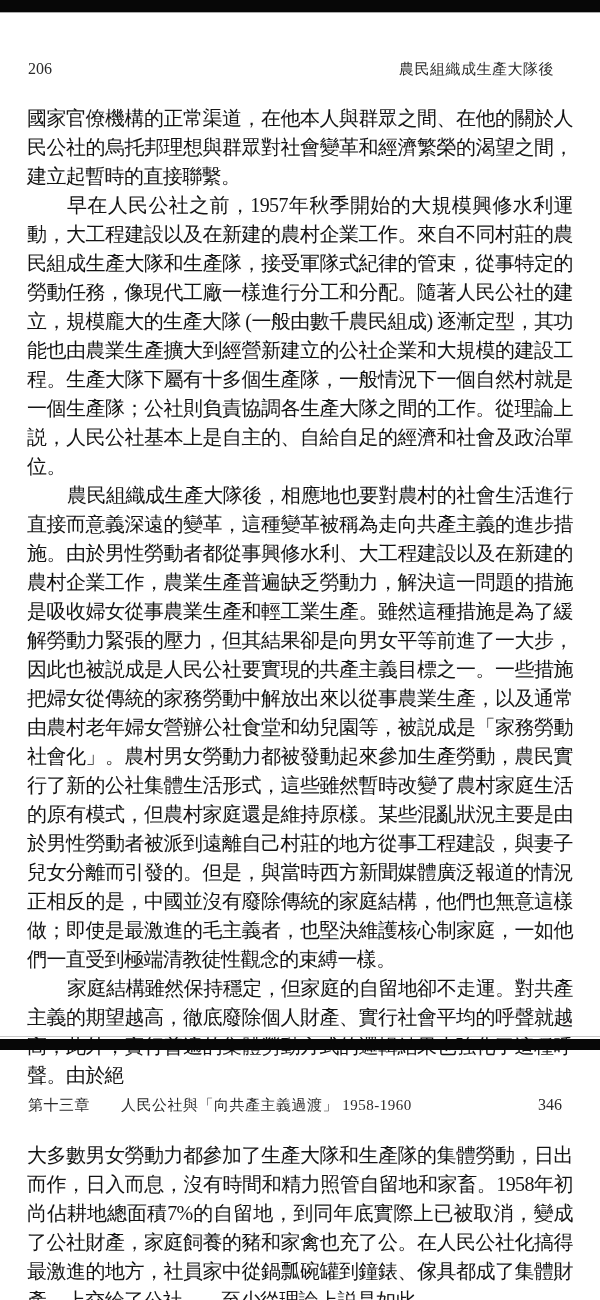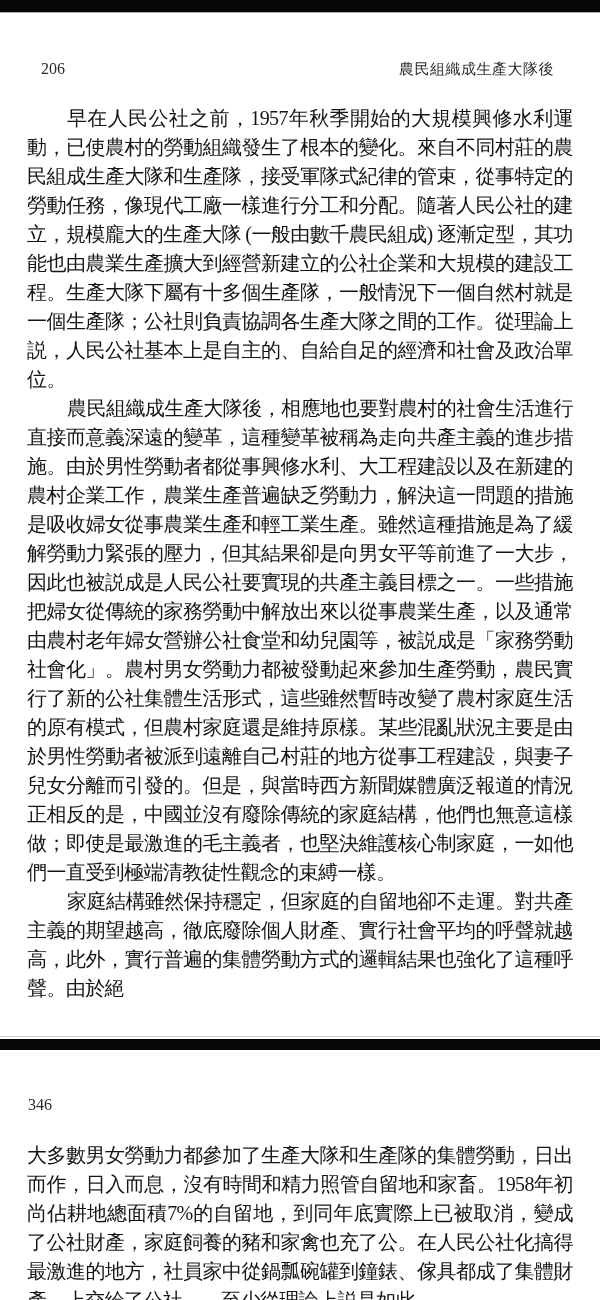--- a/index.html
+++ b/index.html
@@ -46,21 +46,21 @@
     font-size: 15px;
     color: #2a2a2a;
     letter-spacing: 0.5px;
   }
   .page-header .page-num {
     font-size: 16px;
     letter-spacing: 0;
   }
   .header-206 {
     top: 60px;
-    left: 41px;
+    left: 28px;
     right: 46px;
   }
   .header-207 {
     top: 1096px;
     left: 28px;
     right: 38px;
   }
   .body-text {
     position: absolute;
     left: 27px;
@@ -87,31 +87,33 @@
 <div>
 
   <div class="scan-bar top"></div>
 
   <section>
     <header class="page-header header-206">
       <span class="page-num">206</span>
       <span class="running-header">農民組織成生產大隊後</span>
     </header>
     <div class="body-text body-206">
-      <p class="indent">早在人民公社之前，1957年秋季開始的大規模興修水利運動，已使農村的勞動組織發生了根本的變化。來自不同村莊的農民組成生產大隊和生產隊，接受軍隊式紀律的管束，從事特定的勞動任務，像現代工廠一樣進行分工和分配。隨著人民公社的建立，規模龐大的生產大隊 (一般由數千農民組成) 逐漸定型，其功能也由農業生產擴大到經營新建立的公社企業和大規模的建設工程。生產大隊下屬有十多個生產隊，一般情況下一個自然村就是一個生產隊；公社則負責協調各生產大隊之間的工作。從理論上説，人民公社基本上是自主的、自給自足的經濟和社會及政治單位。</p>
+      <p>國家官僚機構的正常渠道，在他本人與群眾之間、在他的關於人民公社的烏托邦理想與群眾對社會變革和經濟繁榮的渴望之間，建立起暫時的直接聯繫。</p>
+      <p class="indent">早在人民公社之前，1957年秋季開始的大規模興修水利運動，大工程建設以及在新建的農村企業工作。來自不同村莊的農民組成生產大隊和生產隊，接受軍隊式紀律的管束，從事特定的勞動任務，像現代工廠一樣進行分工和分配。隨著人民公社的建立，規模龐大的生產大隊 (一般由數千農民組成) 逐漸定型，其功能也由農業生產擴大到經營新建立的公社企業和大規模的建設工程。生產大隊下屬有十多個生產隊，一般情況下一個自然村就是一個生產隊；公社則負責協調各生產大隊之間的工作。從理論上説，人民公社基本上是自主的、自給自足的經濟和社會及政治單位。</p>
       <p class="indent">農民組織成生產大隊後，相應地也要對農村的社會生活進行直接而意義深遠的變革，這種變革被稱為走向共產主義的進步措施。由於男性勞動者都從事興修水利、大工程建設以及在新建的農村企業工作，農業生產普遍缺乏勞動力，解決這一問題的措施是吸收婦女從事農業生產和輕工業生產。雖然這種措施是為了緩解勞動力緊張的壓力，但其結果卻是向男女平等前進了一大步，因此也被説成是人民公社要實現的共產主義目標之一。一些措施把婦女從傳統的家務勞動中解放出來以從事農業生產，以及通常由農村老年婦女營辦公社食堂和幼兒園等，被説成是「家務勞動社會化」。農村男女勞動力都被發動起來參加生產勞動，農民實行了新的公社集體生活形式，這些雖然暫時改變了農村家庭生活的原有模式，但農村家庭還是維持原樣。某些混亂狀況主要是由於男性勞動者被派到遠離自己村莊的地方從事工程建設，與妻子兒女分離而引發的。但是，與當時西方新聞媒體廣泛報道的情況正相反的是，中國並沒有廢除傳統的家庭結構，他們也無意這樣做；即使是最激進的毛主義者，也堅決維護核心制家庭，一如他們一直受到極端清教徒性觀念的束縛一樣。</p>
       <p class="indent">家庭結構雖然保持穩定，但家庭的自留地卻不走運。對共產主義的期望越高，徹底廢除個人財產、實行社會平均的呼聲就越高，此外，實行普遍的集體勞動方式的邏輯結果也強化了這種呼聲。由於絕</p>
     </div>
   </section>
 
   <div class="scan-line mid"></div>
   <div class="scan-bar middle"></div>
 
   <section>
     <header class="page-header header-207">
+      <span class="running-header">第十三章　　人民公社與「向共產主義過渡」 1958-1960</span>
       <span class="page-num">346</span>
     </header>
     <div class="body-text body-207">
       <p>大多數男女勞動力都參加了生產大隊和生產隊的集體勞動，日出而作，日入而息，沒有時間和精力照管自留地和家畜。1958年初尚佔耕地總面積7%的自留地，到同年底實際上已被取消，變成了公社財產，家庭飼養的豬和家禽也充了公。在人民公社化搞得最激進的地方，社員家中從鍋瓢碗罐到鐘錶、傢具都成了集體財產，上交給了公社——至少從理論上説是如此。</p>
     </div>
   </section>
 
 </div>
 
 </body></html>

